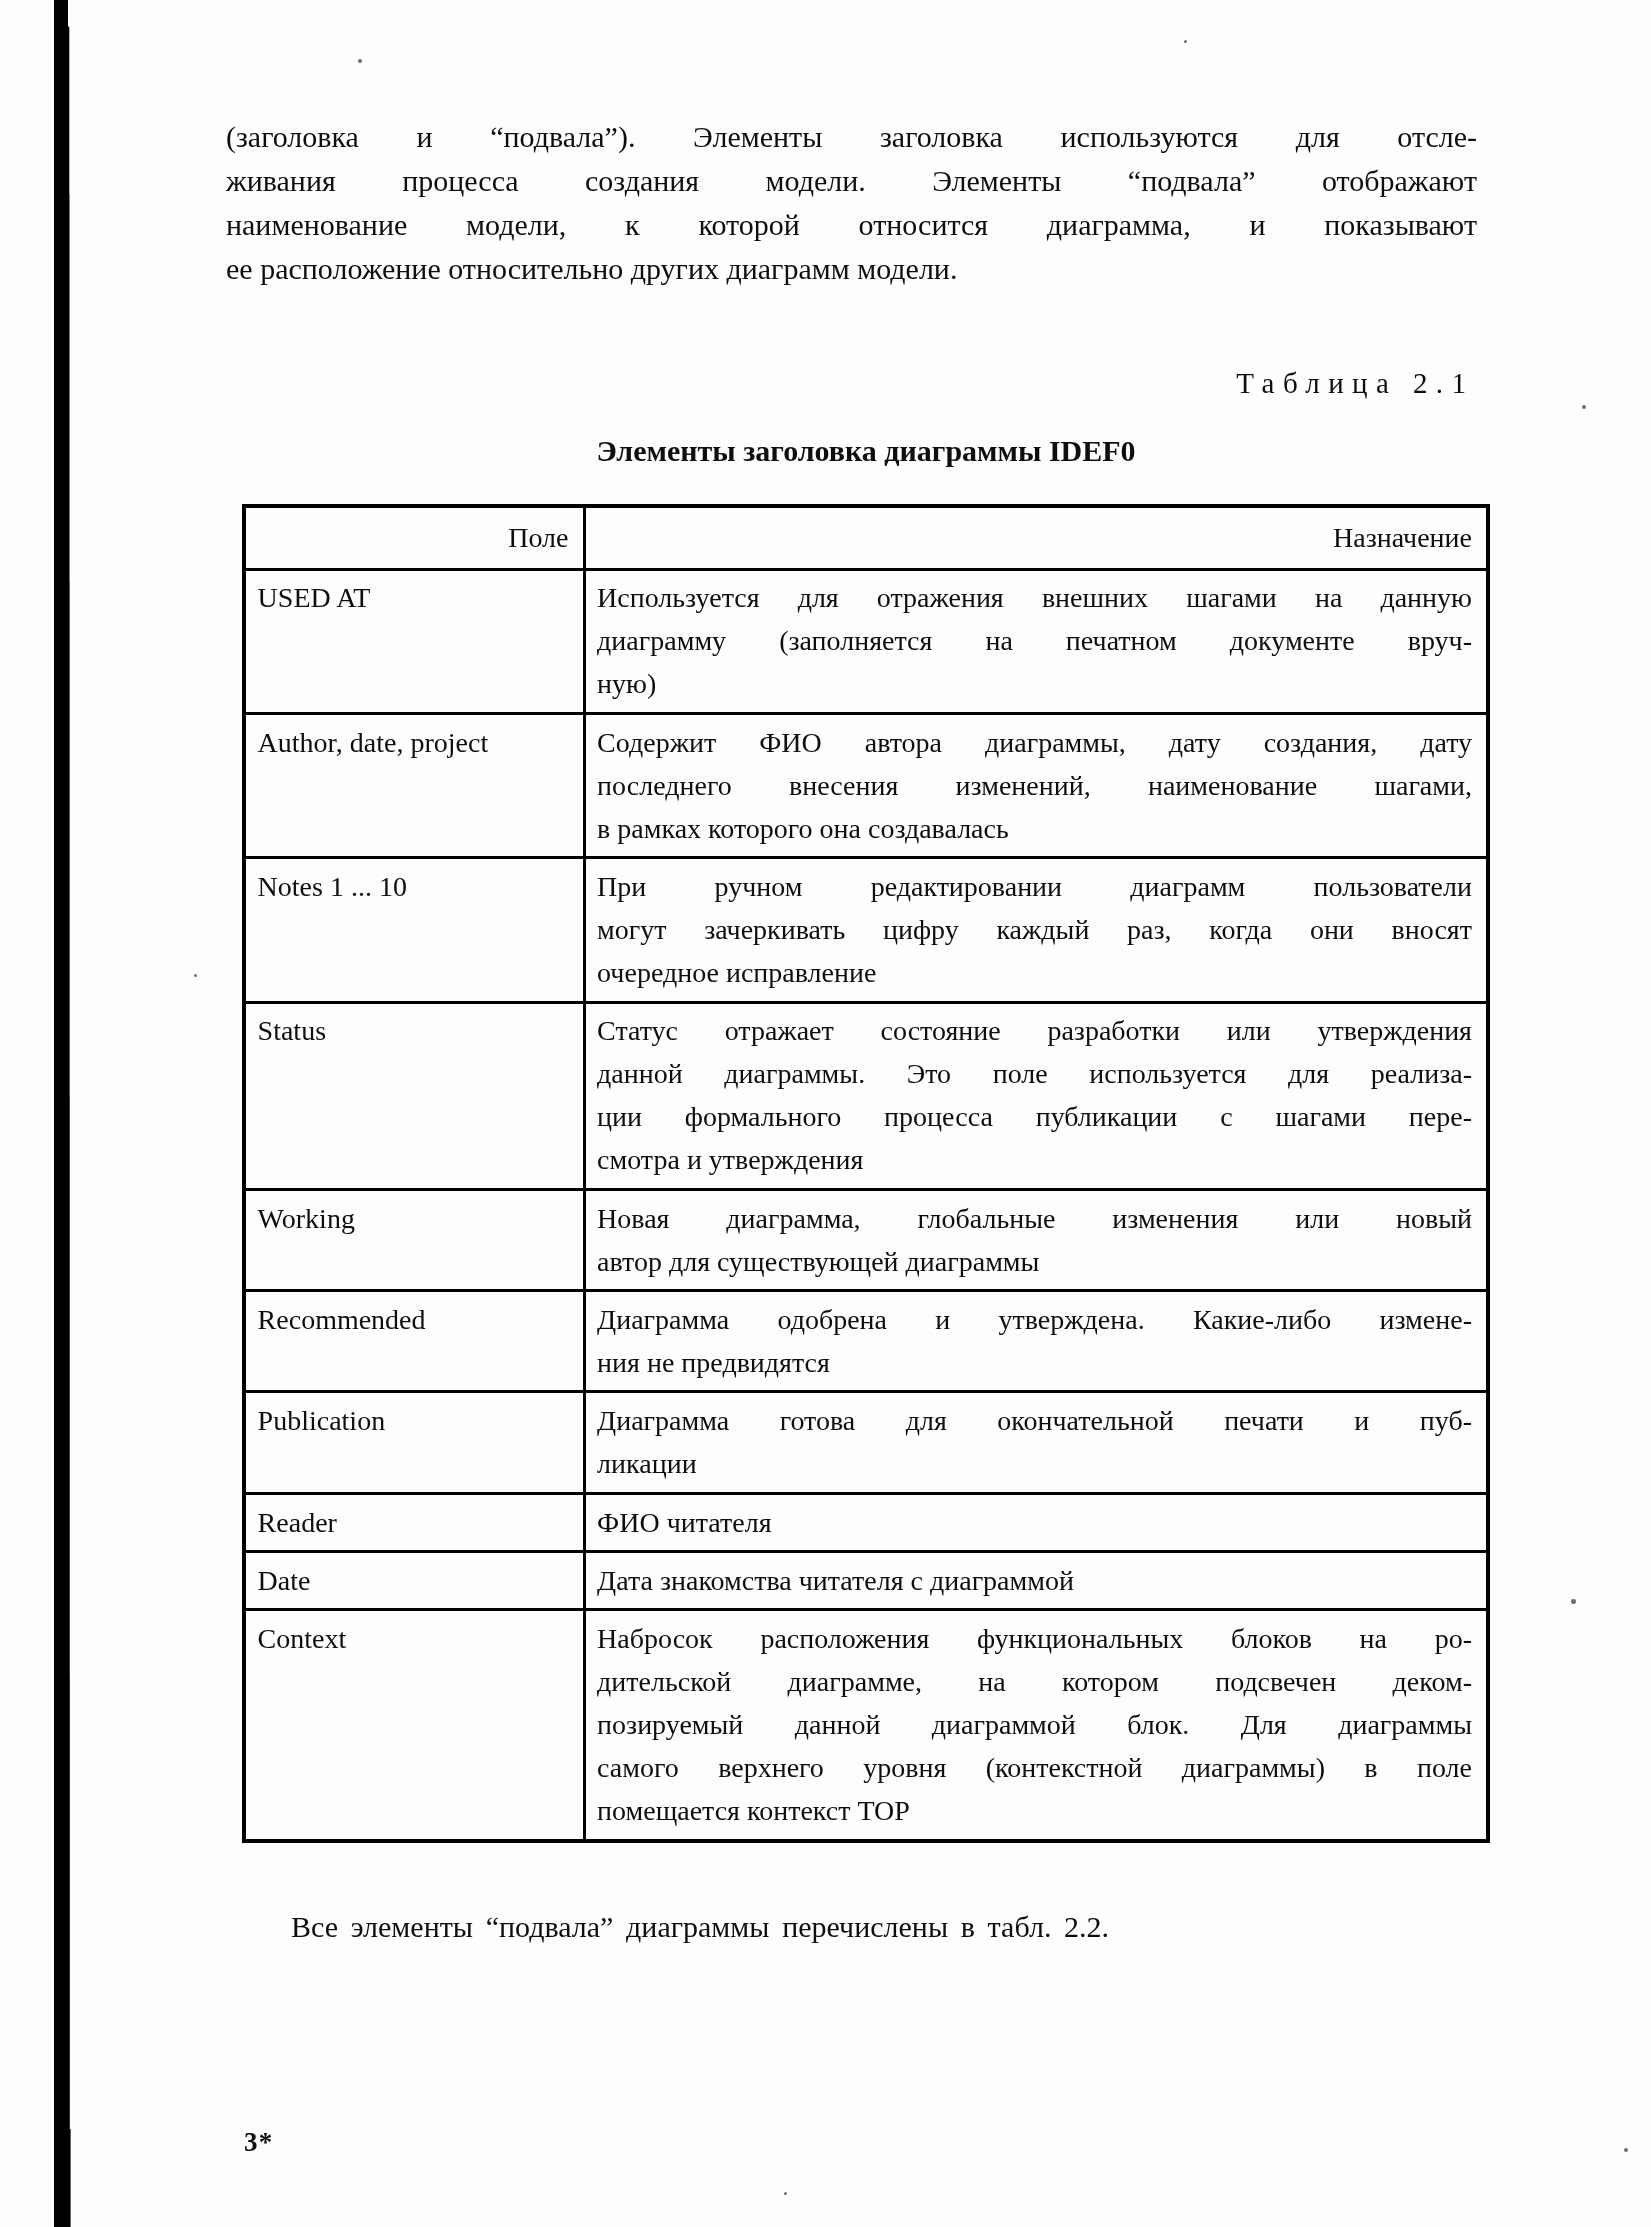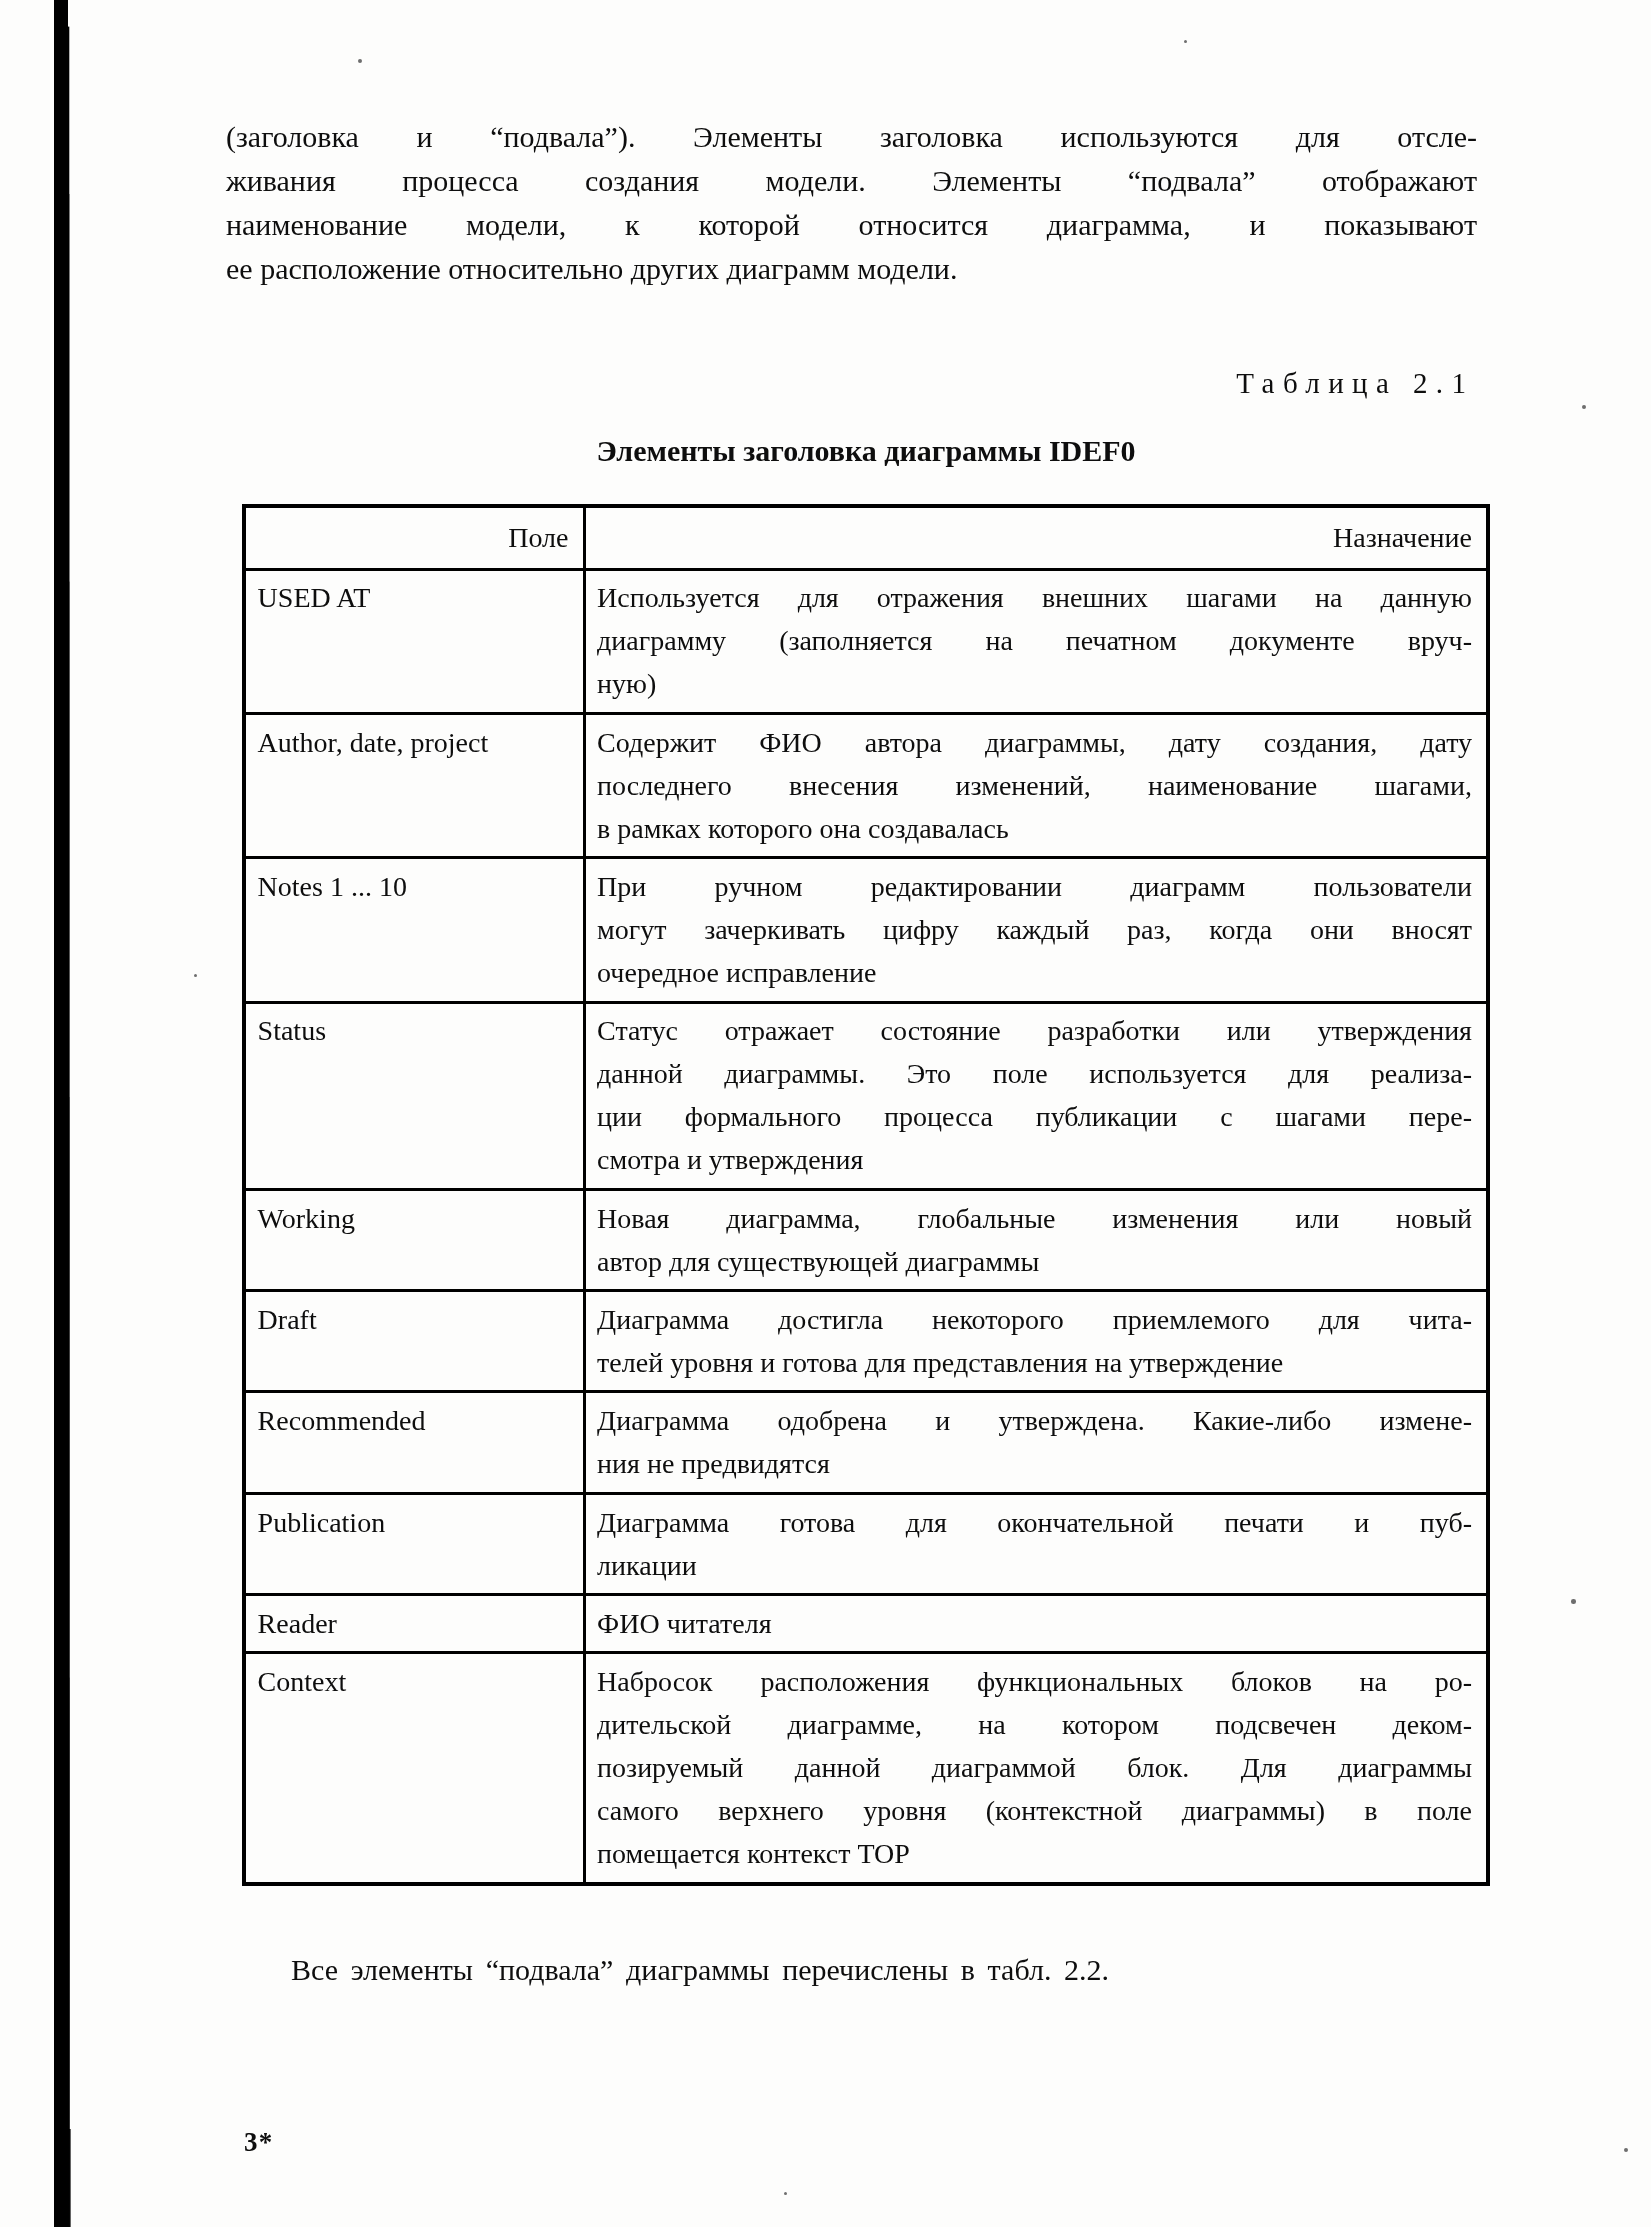--- a/index.html
+++ b/index.html
@@ -124,44 +124,43 @@
             </td>
         </tr>
         <tr>
           <td class="fcell">Working</td>
           <td>
               <div class="tline just">Новая диаграмма, глобальные изменения или новый</div>
               <div class="tline">автор для существующей диаграммы</div>
             </td>
         </tr>
         <tr>
-          <td class="fcell">Draft</td>
-          <td>
-              <div class="tline just">Диаграмма достигла некоторого приемлемого для чита-</div>
-              <div class="tline">телей уровня и готова для представления на утверждение</div>
-            </td>
-        </tr>
-        <tr>
           <td class="fcell">Recommended</td>
           <td>
               <div class="tline just">Диаграмма одобрена и утверждена. Какие-либо измене-</div>
               <div class="tline">ния не предвидятся</div>
             </td>
         </tr>
         <tr>
           <td class="fcell">Publication</td>
           <td>
               <div class="tline just">Диаграмма готова для окончательной печати и пуб-</div>
               <div class="tline">ликации</div>
             </td>
         </tr>
         <tr>
           <td class="fcell">Reader</td>
           <td>
               <div class="tline">ФИО читателя</div>
+            </td>
+        </tr>
+        <tr>
+          <td class="fcell">Date</td>
+          <td>
+              <div class="tline">Дата знакомства читателя с диаграммой</div>
             </td>
         </tr>
         <tr>
           <td class="fcell">Context</td>
           <td>
               <div class="tline just">Набросок расположения функциональных блоков на ро-</div>
               <div class="tline just">дительской диаграмме, на котором подсвечен деком-</div>
               <div class="tline just">позируемый данной диаграммой блок. Для диаграммы</div>
               <div class="tline just">самого верхнего уровня (контекстной диаграммы) в поле</div>
               <div class="tline">помещается контекст TOP</div>

